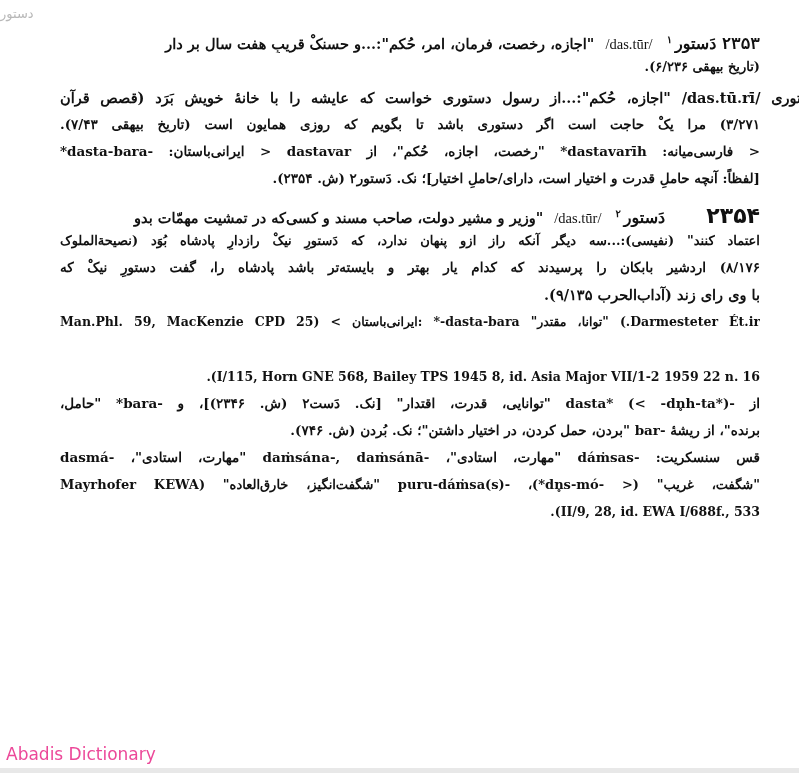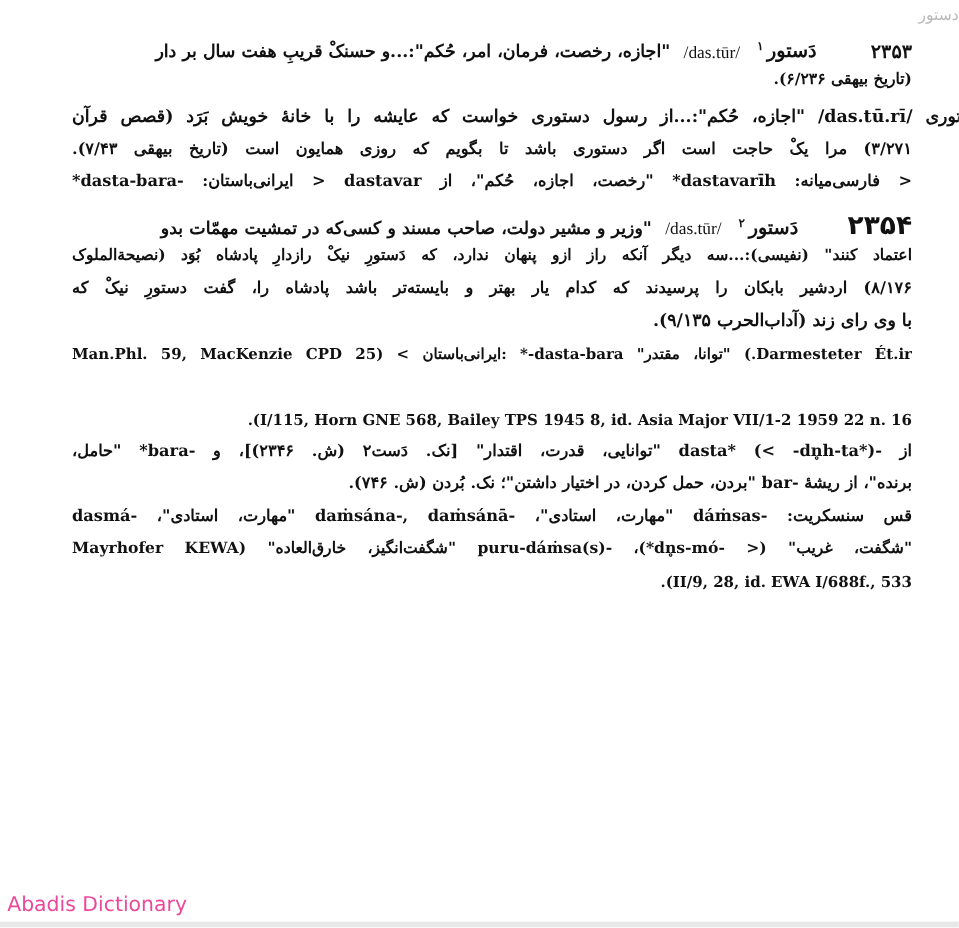--- a/index.html
+++ b/index.html
@@ -13,21 +13,21 @@
       position: relative;
       overflow: hidden;
       font-family: "DejaVu Serif", "Liberation Serif", serif;
       color: #111111;
     }
     .watermark-top {
       position: absolute;
       top: 6px;
       left: 0;
       width: 799px;
-      text-align: right;
+      text-align: left;
       font-family: "DejaVu Sans", sans-serif;
       font-size: 13px;
       color: #b8b8b8;
     }
     .page {
       position: absolute;
       top: 26px;
       left: 60px;
       width: 700px;
       direction: rtl;
@@ -78,35 +78,36 @@
     }
   </style>
 </head>
 <body>
 
 <div class="watermark-top">دستور</div>
 
 <div class="page">
 
   <div class="line" style="text-align-last: right;">
-    <span style="font-family:Liberation Serif, serif;font-size:16px;margin-left:40px;">۲۳۵۳</span>
+    <span style="font-family:Liberation Mono, monospace;font-size:16px;">۲۳۵۳</span>
     <span style="font-size:16px;">دَستور</span><span class="sup">۱</span>
     <span class="latin latin-normal" style="margin:0 6px;">/das.tūr/</span>
     <span>"اجازه، رخصت، فرمان، امر، حُکم":...و حسنکْ قریبِ هفت سال بر دار</span>
   </div>
   <div class="line last" style="font-size:13px;">(تاریخ بیهقی ۶/۲۳۶).</div>
 
   <div class="gap-sm"></div>
 
   <div class="line" style="margin-right:-60px;">
     <span>دَستوری /das.tū.rī/</span>
     <span>"اجازه، حُکم":...از رسول دستوری خواست که عایشه را با خانهٔ خویش بَرَد (قصص قرآن</span>
   </div>
   <div class="line" style="font-size:13.5px;">۳/۲۷۱) مرا یکْ حاجت است اگر دستوری باشد تا بگویم که روزی همایون است (تاریخ بیهقی ۷/۴۳).</div>
   <div class="line" style="font-size:13.5px;">&lt; فارسی‌میانه: dastavarīh* "رخصت، اجازه، حُکم"، از dastavar &lt; ایرانی‌باستان: -dasta-bara*</div>
+  <div class="line last" style="font-size:13.5px;">[لفظاً: آنچه حاملِ قدرت و اختیار است، دارای/حاملِ اختیار]؛ نک. دَستور۲ (ش. ۲۳۵۴).</div>
 
   <div class="gap-md"></div>
 
   <div class="line" style="text-align-last: right;">
     <span style="font-family:'DejaVu Sans',sans-serif;font-size:22px;margin-left:36px;">۲۳۵۴</span>
     <span style="font-size:16px;">دَستور</span><span class="sup">۲</span>
     <span class="latin latin-normal" style="margin:0 6px;">/das.tūr/</span>
     <span>"وزیر و مشیر دولت، صاحب مسند و کسی‌که در تمشیت مهمّات بدو</span>
   </div>
   <div class="line" style="font-size:13px;">اعتماد کنند" (نفیسی):...سه دیگر آنکه راز ازو پنهان ندارد، که دَستورِ نیکْ رازدارِ پادشاه بُوَد (نصیحة‌الملوک</div>

